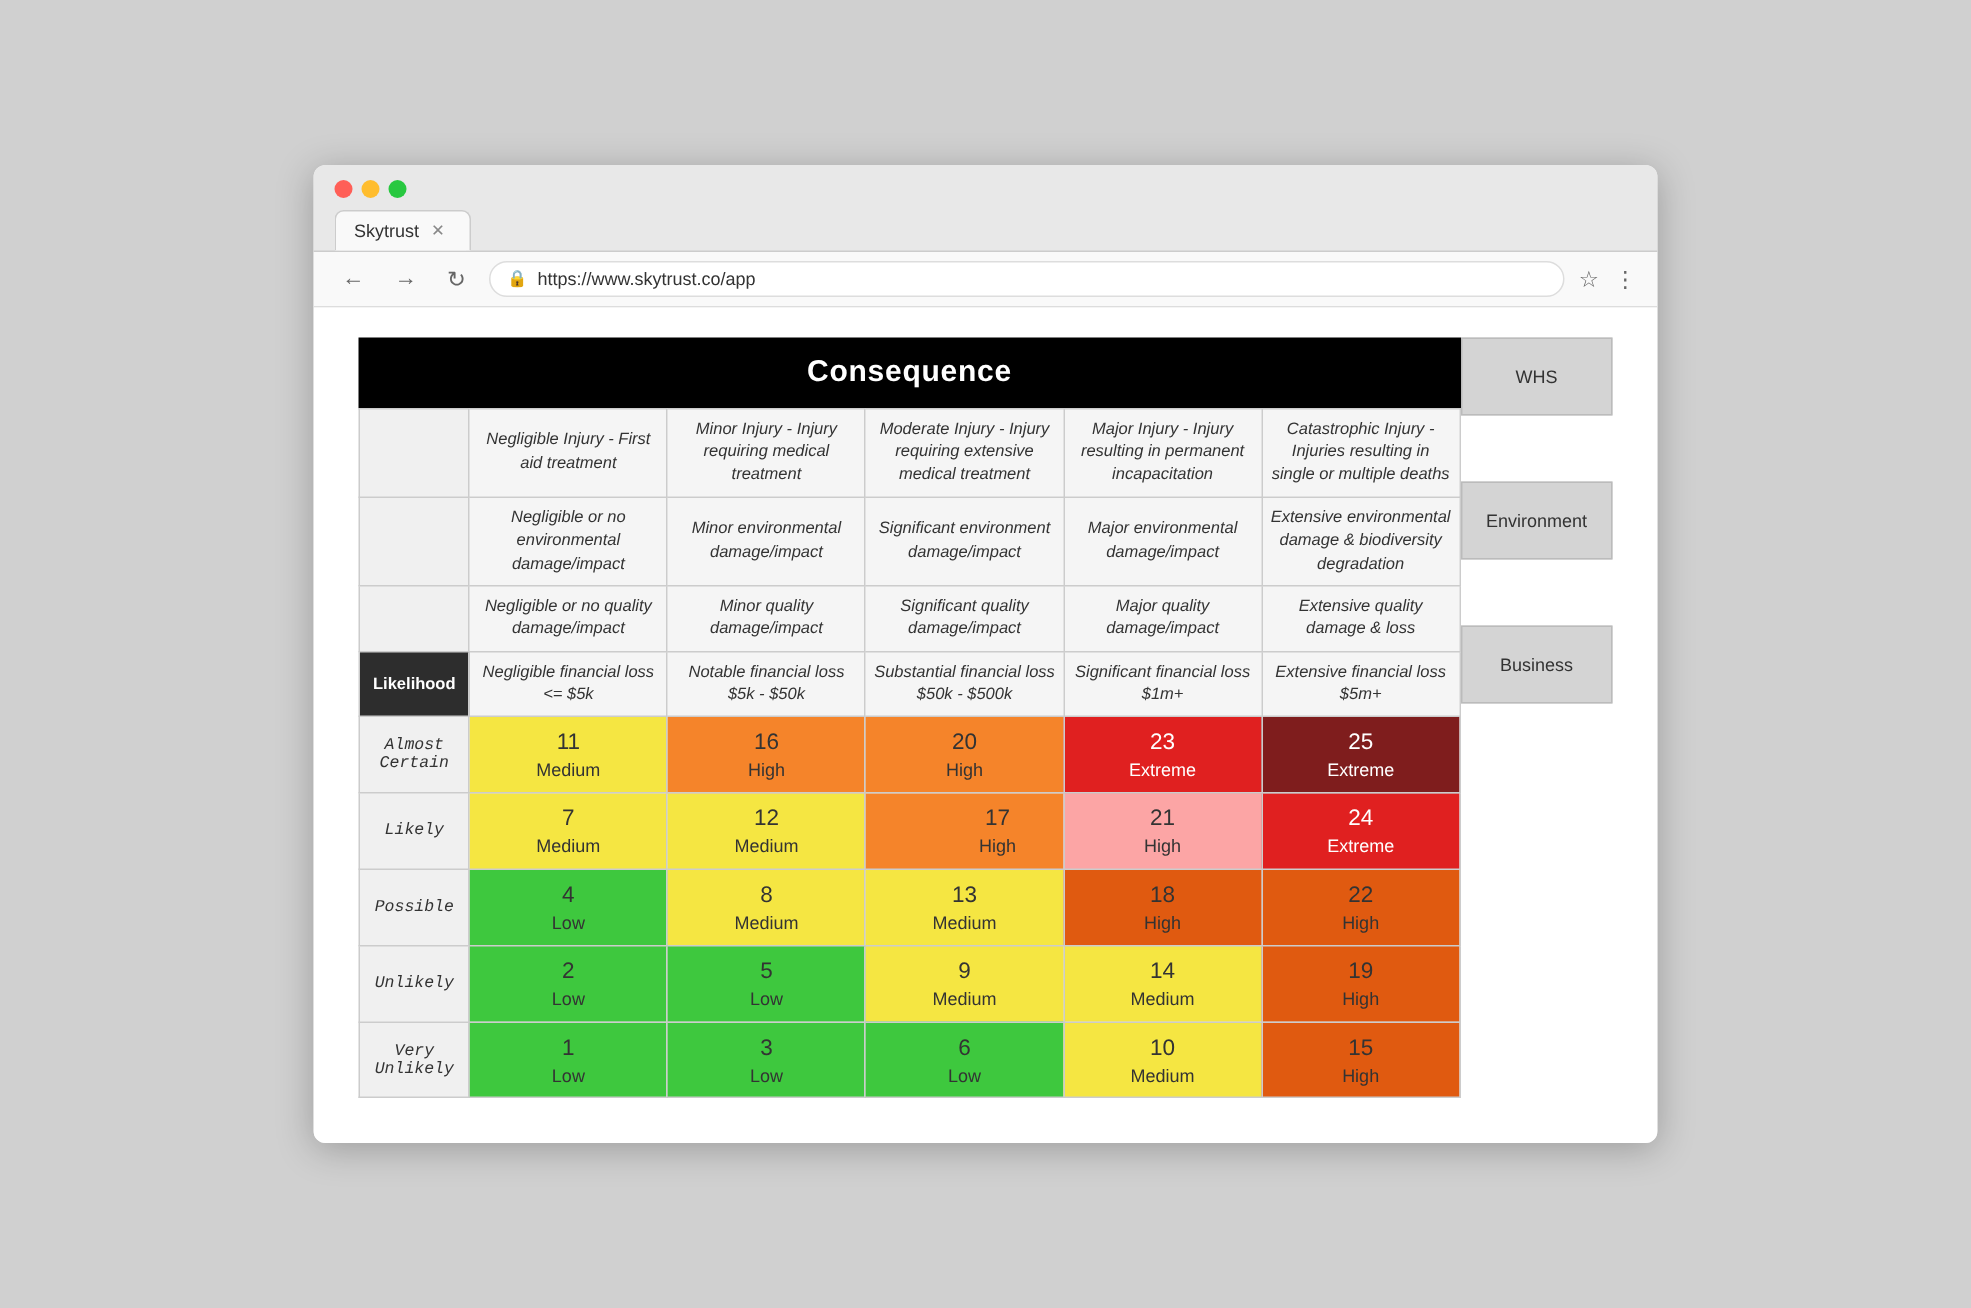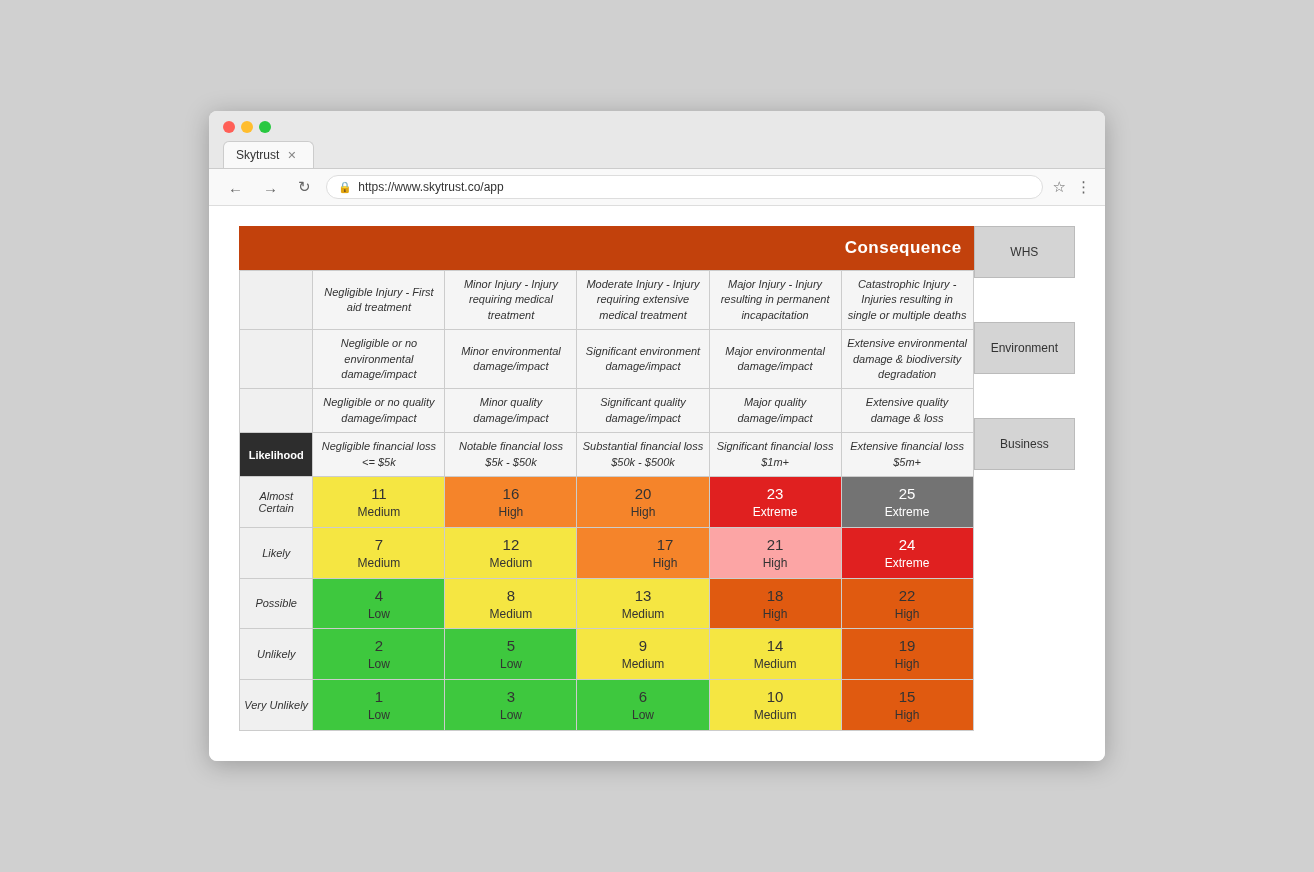--- a/index.html
+++ b/index.html
@@ -107,24 +107,24 @@
     .risk-wrapper {
       display: flex;
       align-items: stretch;
     }
 
     .risk-table-area {
       flex: 1;
     }
 
     .consequence-header {
-      background: #c2410c;
+      background: #000000;
       color: white;
-      text-align: right;
-      font-size: 17px;
+      text-align: center;
+      font-size: 20px;
       font-weight: bold;
       padding: 12px;
       letter-spacing: 0.5px;
     }
 
     table.risk-matrix {
       border-collapse: collapse;
       width: 100%;
     }
 
@@ -156,20 +156,21 @@
     }
 
     .likelihood-label {
       background: #f0f0f0;
       font-style: italic;
       font-size: 11px;
       color: #333;
       text-align: center;
       padding: 8px 4px;
       width: 100px;
+      font-family: Liberation Mono, monospace;
     }
 
     .risk-cell {
       font-size: 13px;
       font-weight: normal;
       color: #333;
       line-height: 1.4;
       min-width: 90px;
     }
     .risk-cell .num { font-size: 15px; display: block; }
@@ -285,21 +286,21 @@
                   <span class="level">High</span>
                 </td>
                 <td class="risk-cell" style="background: rgb(245, 132, 42); color: rgb(51, 51, 51);">
                   <span class="num">20</span>
                   <span class="level">High</span>
                 </td>
                 <td class="risk-cell" style="background: rgb(224, 32, 32); color: rgb(255, 255, 255);">
                   <span class="num">23</span>
                   <span class="level">Extreme</span>
                 </td>
-                <td class="risk-cell" style="background: #737373; color: rgb(255, 255, 255);">
+                <td class="risk-cell" style="background: #7f1d1d; color: rgb(255, 255, 255);">
                   <span class="num">25</span>
                   <span class="level">Extreme</span>
                 </td>
               </tr>
               <tr>
                 <td class="likelihood-label">Likely</td>
                 <td class="risk-cell" style="background: rgb(245, 230, 66); color: rgb(51, 51, 51);">
                   <span class="num">7</span>
                   <span class="level">Medium</span>
                 </td>

